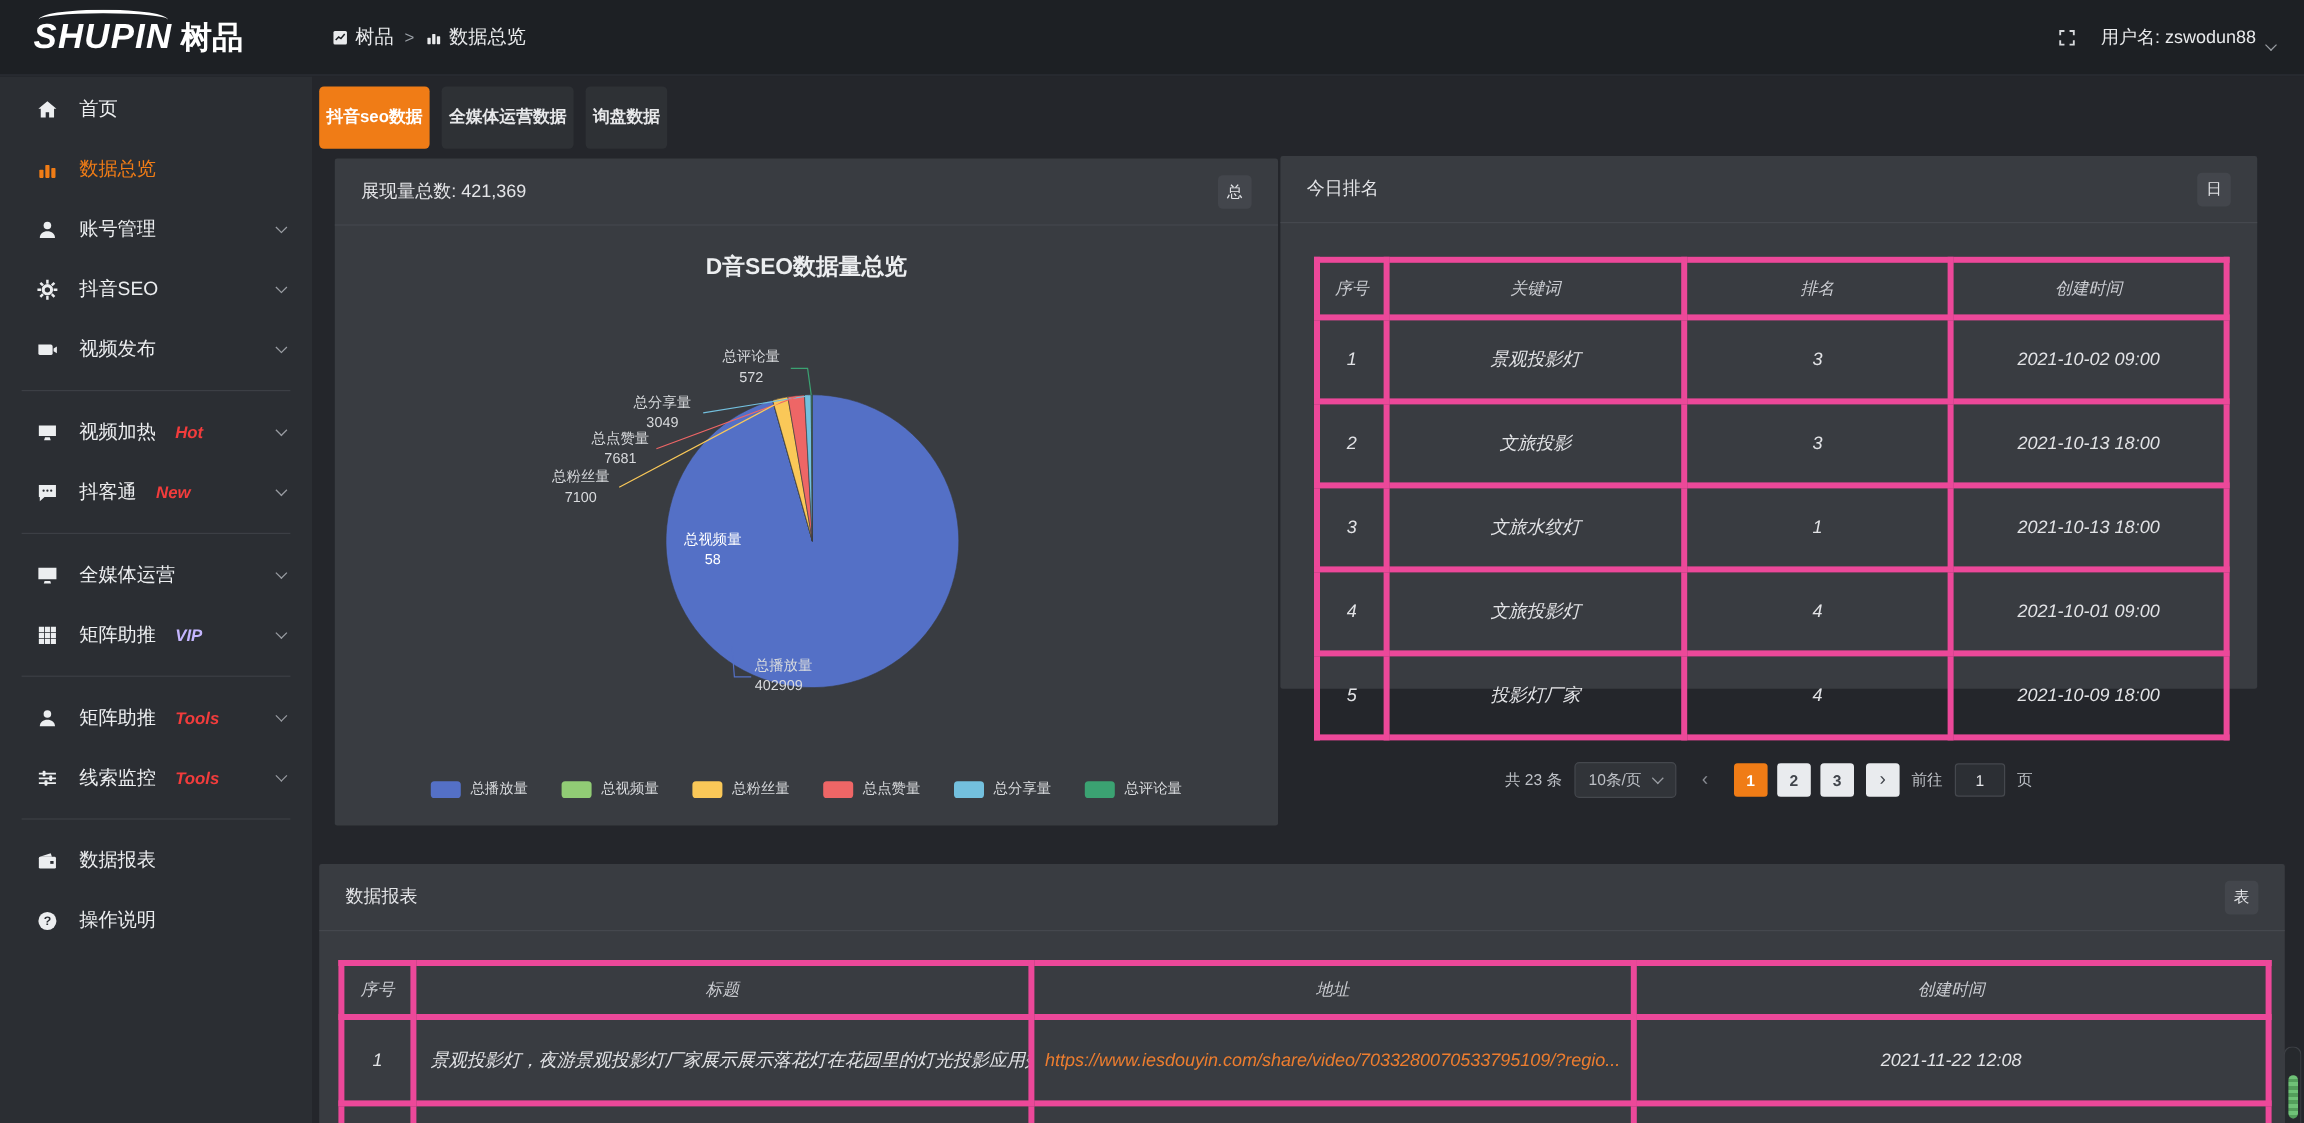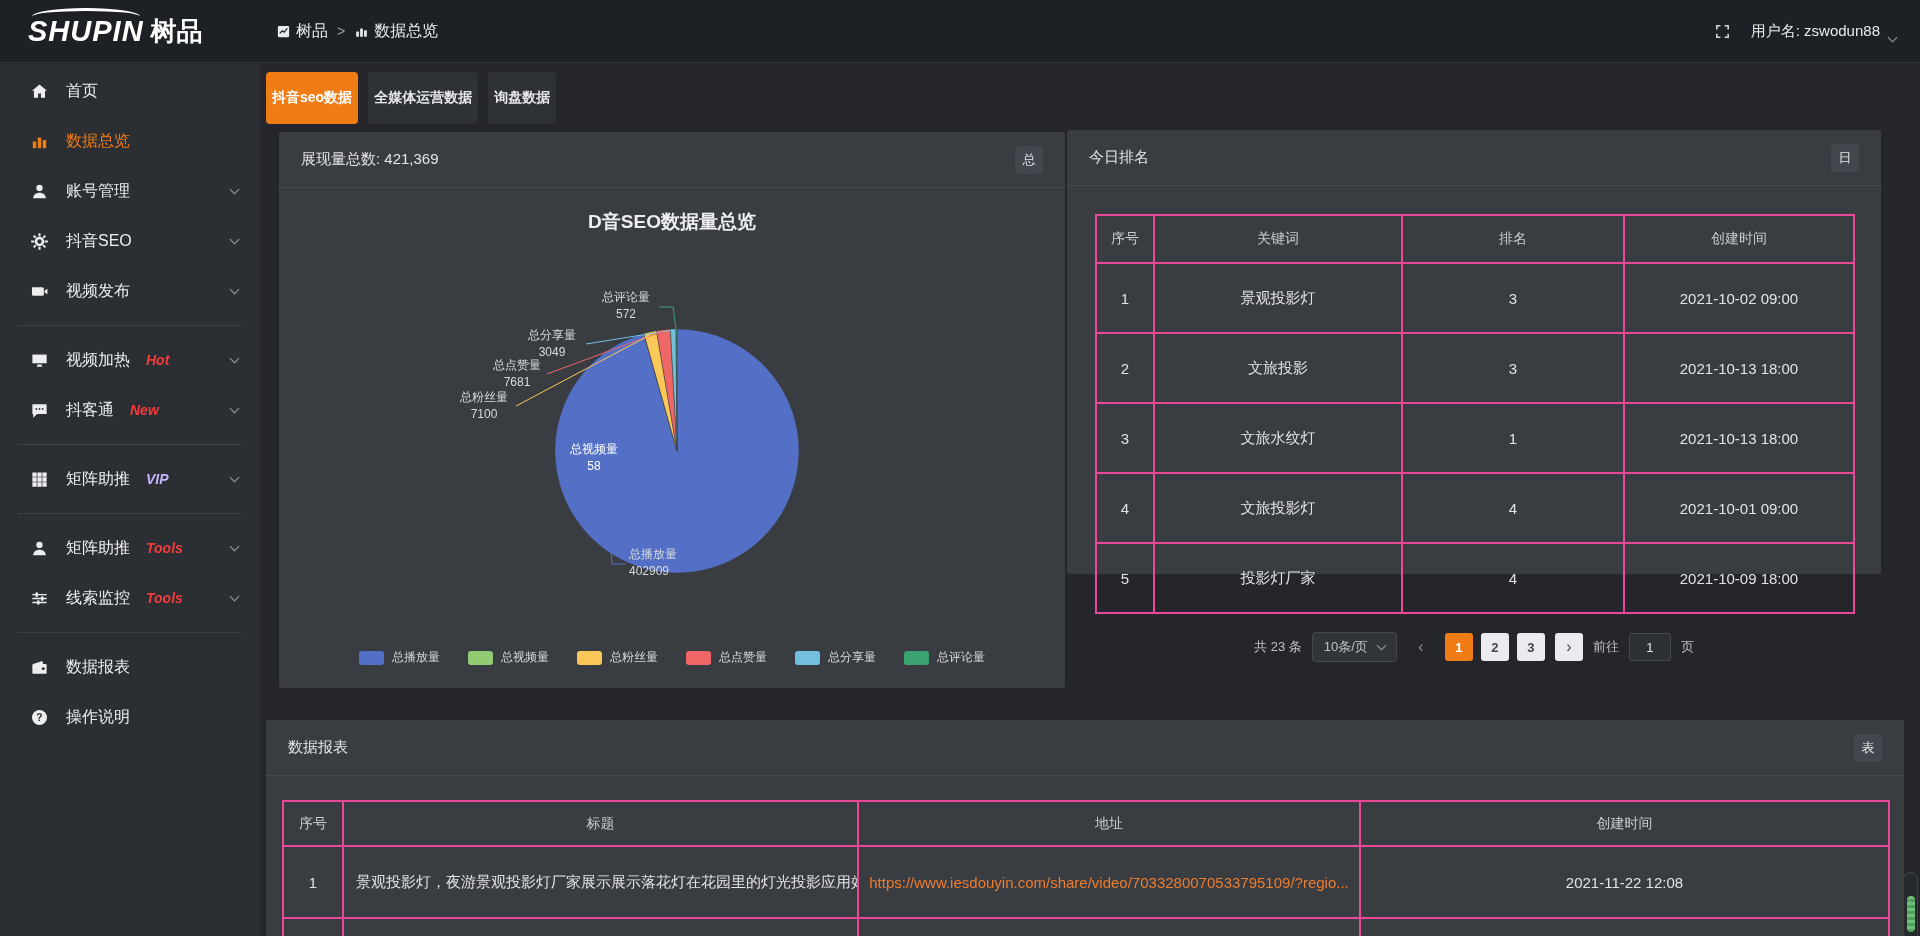--- a/index.html
+++ b/index.html
@@ -68,21 +68,21 @@
   .pl-fans{left:172px;top:200px;}
   .pl-video{left:282px;top:252px;color:#fff;}
   .pl-play{left:350px;top:357px;text-align:left;}
   .legend{position:absolute;left:0;right:0;bottom:22px;display:flex;justify-content:center;gap:28px;}
   .legend-item{display:flex;align-items:center;gap:8px;font-size:12px;color:#d8dadd;cursor:pointer;}
   .legend-swatch{width:25px;height:14px;border-radius:3px;display:inline-block;}
 
   
   .rank-area{padding:28px 28px 0;}
   table{width:100%;border-collapse:collapse;table-layout:fixed;}
-  th,td{border:2px solid #ec4899;text-align:center;overflow:hidden;}
+  th,td{border:5px solid #ec4899;text-align:center;overflow:hidden;font-style:italic;}
   th{height:48px;font-size:14px;color:#caccd1;font-weight:normal;}
   #rank-table td{height:70px;font-size:15px;color:#e2e3e6;}
   .report-area{padding:24px 16px 0;}
   #report-table th{height:45px;}
   #report-table td{height:72px;font-size:15px;color:#e2e3e6;}
   td.title-cell{text-align:left;padding:0 12px;white-space:nowrap;}
   a.report-link{color:#ed7d2f;text-decoration:none;white-space:nowrap;font-size:15px;}
 
   
   .pager{margin-top:18px;display:flex;justify-content:center;align-items:center;gap:10px;
@@ -221,20 +221,30 @@
             <circle cx="12" cy="10" r="1.2"></circle>
             <circle cx="16" cy="10" r="1.2"></circle>
           </g>
         </svg>
       </span>
       <span class="side-label">抖客通</span>
       <span class="side-badge ">New</span>
       <span class="chev"></span>
     </div>
     <div class="side-divider"></div>
+    <div class="side-item">
+      <span class="side-icon">
+        <svg viewBox="0 0 24 24" fill="currentColor">
+          <path d="M2.5 4h19v12h-19Z"></path>
+          <path d="M9 18h6l.8 2.5H8.2Z"></path>
+        </svg>
+      </span>
+      <span class="side-label">全媒体运营</span>
+      <span class="chev"></span>
+    </div>
     <div class="side-item">
       <span class="side-icon">
         <svg viewBox="0 0 24 24" fill="currentColor">
           <path d="M3 3h5.4v5.4H3Zm6.3 0h5.4v5.4H9.3Zm6.3 0H21v5.4h-5.4ZM3 9.3h5.4v5.4H3Zm6.3 0h5.4v5.4H9.3Zm6.3 0H21v5.4h-5.4ZM3 15.6h5.4V21H3Zm6.3 0h5.4V21H9.3Zm6.3 0H21V21h-5.4Z"></path>
         </svg>
       </span>
       <span class="side-label">矩阵助推</span>
       <span class="side-badge gold">VIP</span>
       <span class="chev"></span>
     </div>

